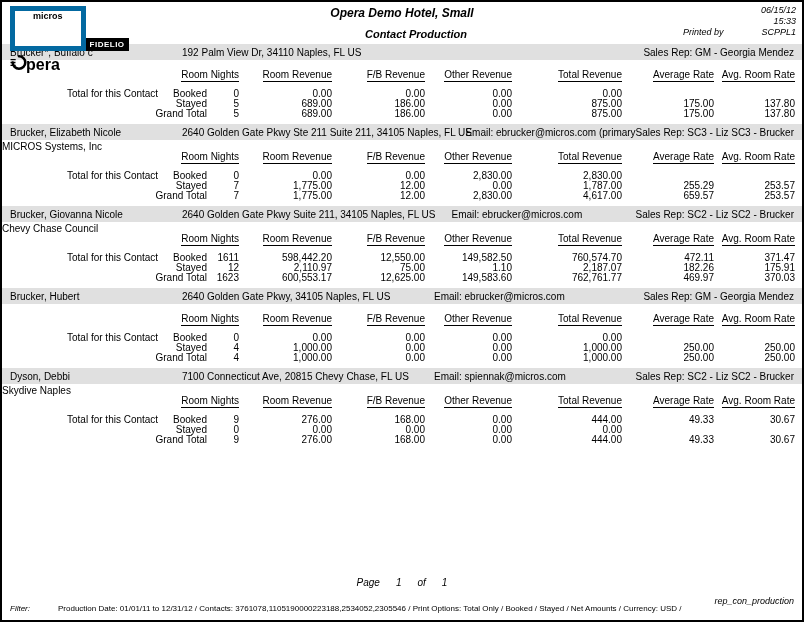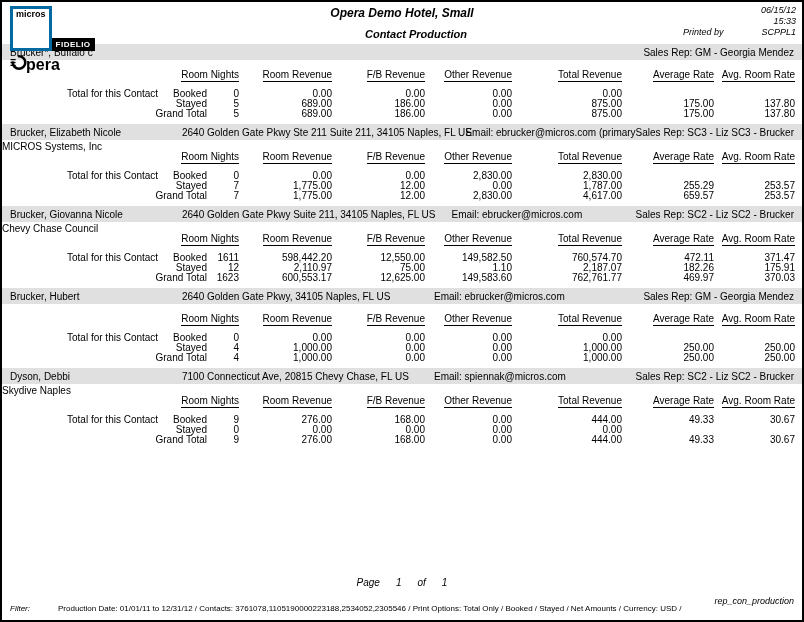--- a/index.html
+++ b/index.html
@@ -6,21 +6,21 @@
   *{box-sizing:border-box;}
   .page{
     position:relative;width:804px;height:622px;margin:0 auto;
     background:#fff;border:2px solid #000;overflow:hidden;
     font-family:"Liberation Sans","DejaVu Sans",sans-serif;color:#000;
   }
   
   .rpt-header{position:relative;height:40px;}
   .logo-block{position:absolute;left:8px;top:4px;}
   .micros-fidelio{display:flex;align-items:stretch;font-weight:bold;line-height:11px;}
-  .micros{border:3px solid #0369a1;background:#fff;color:#000;font-size:9px;padding:0 3px;}
+  .micros{border:5px solid #0369a1;background:#fff;color:#000;font-size:9px;padding:0 18px;}
   .fidelio{background:#000;color:#fff;font-size:8px;padding:1px 4px;letter-spacing:0.5px;margin-top:32px;}
   .opera-logo{display:flex;align-items:center;margin-top:3px;font-size:16px;font-weight:bold;letter-spacing:0;}
   .opera-logo svg{margin-right:-1px;}
   .title-block{position:absolute;left:0;right:0;top:4px;text-align:center;}
   .hotel-name{font-size:12px;font-weight:bold;font-style:italic;}
   .report-title{font-size:11px;font-weight:bold;font-style:italic;margin-top:8px;padding-left:28px;}
   .meta-block{position:absolute;right:6px;top:3px;text-align:right;font-size:9px;font-style:italic;}
   .meta-date{height:11px;}
   .meta-time{height:11px;}
   .printed-row{display:flex;justify-content:flex-end;gap:38px;height:11px;}
@@ -94,20 +94,24 @@
         <span>Printed by</span>
         <span>SCPPL1</span>
       </div>
     </div>
   </div>
 
   <div class="contacts">
   <section class="contact">
     <div class="band">
       <span class="c-name">Brucker*, Buffalo c</span>
+      <span class="c-mid">
+        <span class="c-address">192 Palm View Dr, 34110 Naples, FL US</span>
+        <span class="c-email"></span>
+      </span>
       <span class="c-rep">Sales Rep: GM - Georgia Mendez</span>
     </div>
 
     <div class="thead">
           <span class="hcell">Room Nights</span>
           <span class="hcell">Room Revenue</span>
           <span class="hcell">F/B Revenue</span>
           <span class="hcell">Other Revenue</span>
           <span class="hcell">Total Revenue</span>
           <span class="hcell">Average Rate</span>

